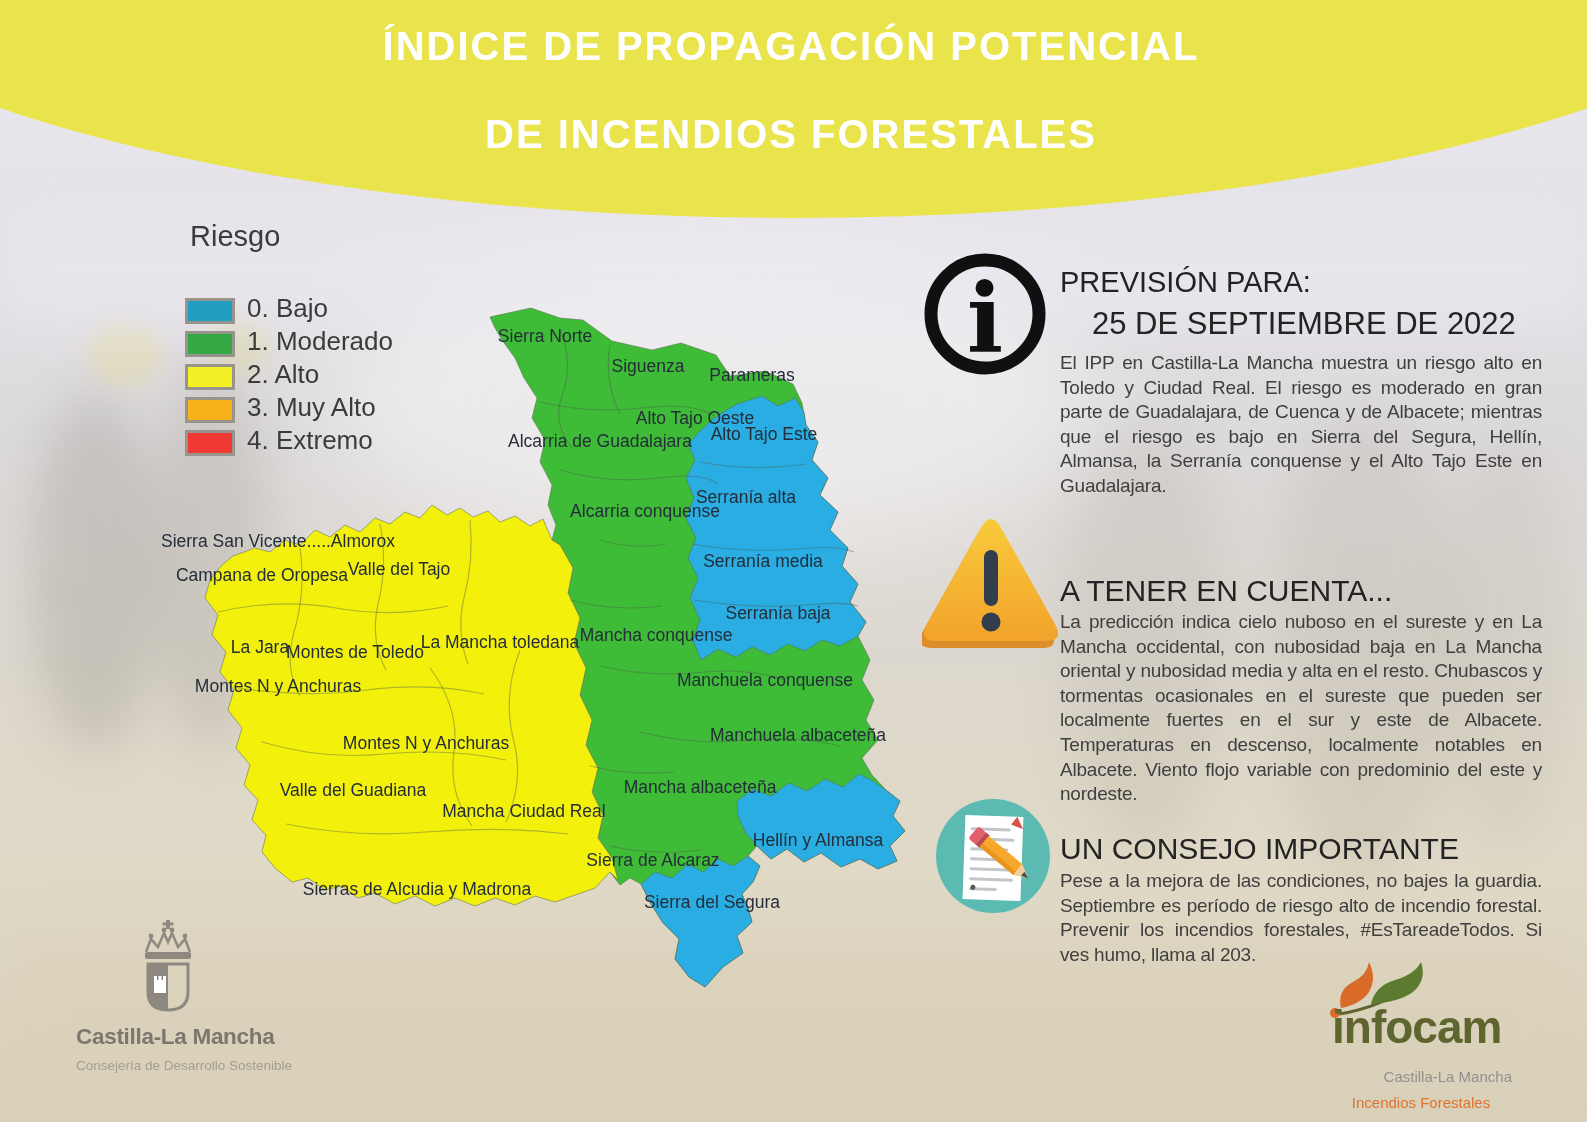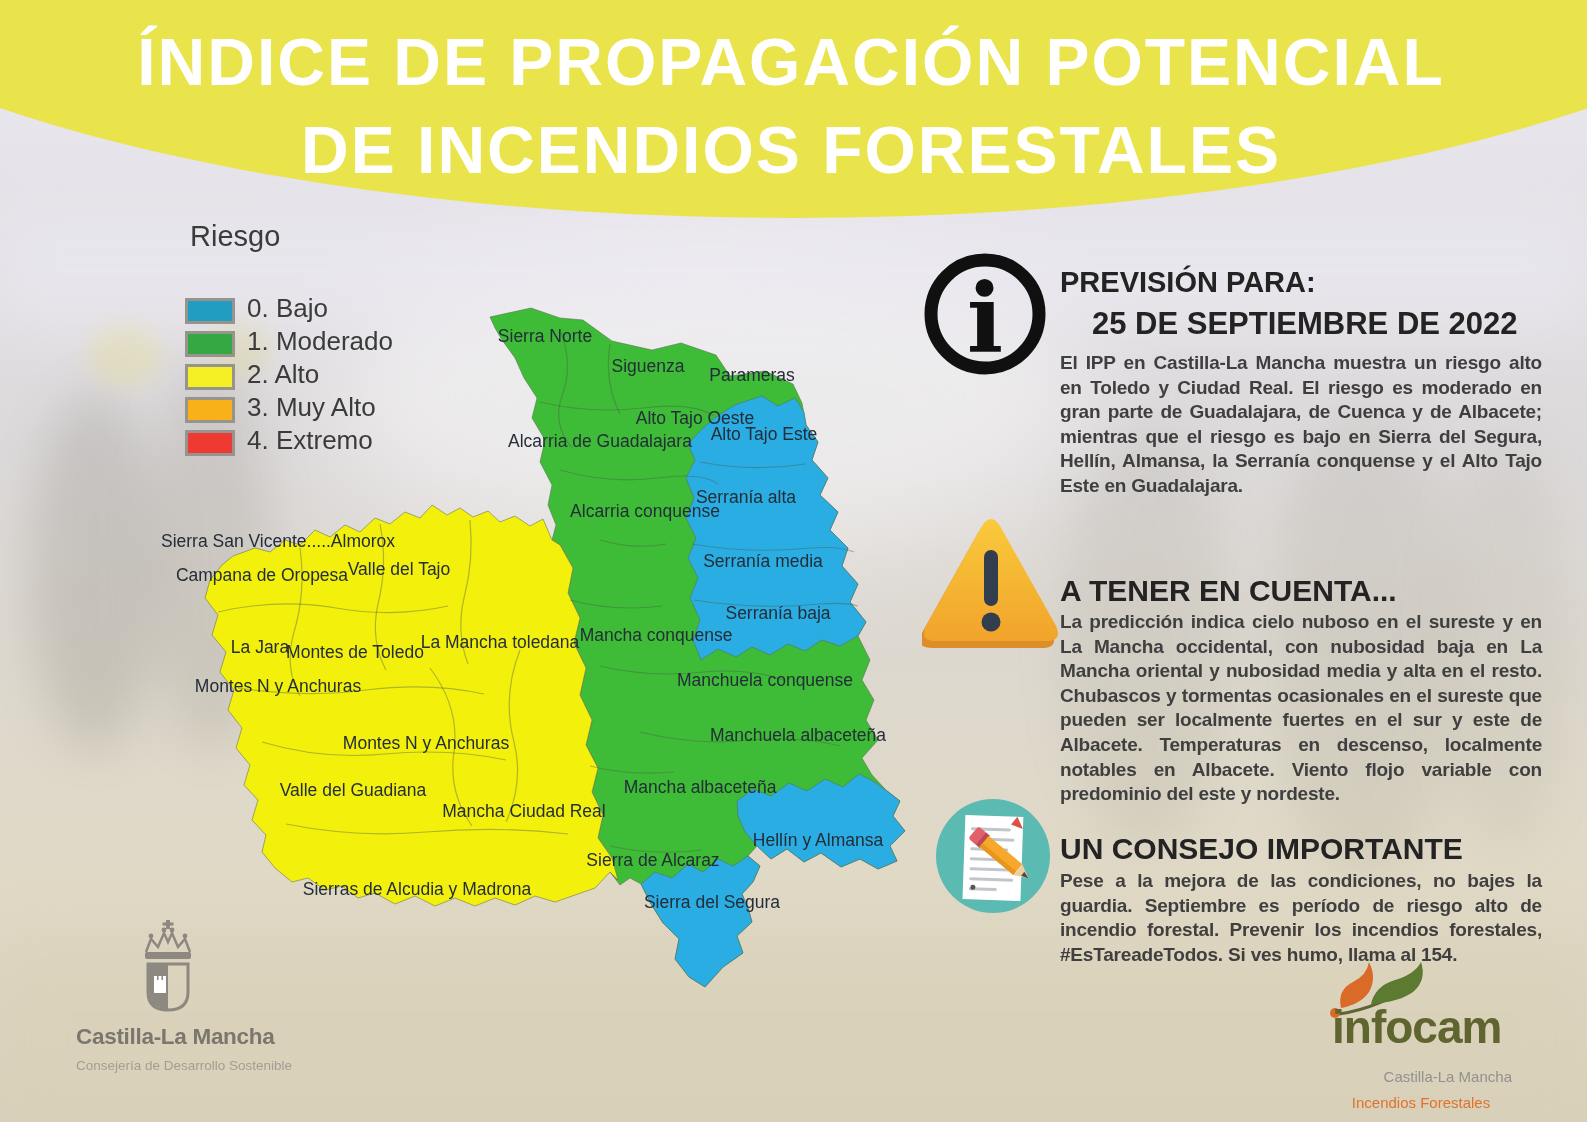--- a/index.html
+++ b/index.html
@@ -16,45 +16,45 @@
   .b5{left:1060px;top:420px;width:170px;height:430px;background:#8e8878;opacity:.13;}
   .b6{left:1270px;top:410px;width:190px;height:470px;background:#8a8474;opacity:.13;}
   .b7{left:1440px;top:430px;width:130px;height:420px;background:#938d7c;opacity:.11;}
   .b8{left:0;top:940px;width:1587px;height:182px;background:#d9d0b6;opacity:.5;border-radius:0;filter:blur(30px);}
   .b9{left:330px;top:240px;width:760px;height:320px;background:#ffffff;opacity:.45;filter:blur(50px);}
   .b10{left:0;top:215px;width:1587px;height:110px;background:#eceaf2;opacity:.6;border-radius:0;filter:blur(26px);}
   
   .banner{position:absolute;left:-306px;top:-496px;width:2200px;height:714px;border-radius:50%;
     background:var(--banner,#eae44c);}
   .title-line{position:absolute;left:0;width:1582px;text-align:center;color:#ffffff;
-    font-weight:bold;font-size:66px;letter-spacing:2px;white-space:nowrap;}
+    font-weight:bold;font-size:40px;letter-spacing:2px;white-space:nowrap;}
   .t1{top:24px;}
   .t2{top:112px;}
   
   .legend{position:absolute;left:185px;top:220px;}
   .legend-title{font-size:29px;color:#3b3b3b;margin:0 0 0 5px;}
   .legend-items{margin-top:38px;}
   .legend-row{display:flex;align-items:flex-end;height:33px;}
   .swatch{width:44px;height:20px;border:3px solid #97948e;box-sizing:content-box;}
   .legend-label{font-size:26px;color:#3b3b3b;margin-left:12px;white-space:nowrap;}
   
   svg.map{position:absolute;left:0;top:0;}
   .r-alto{fill:var(--m-alto,#f3f10c);}
   .r-moderado{fill:var(--m-moderado,#3ebc37);}
   .r-bajo{fill:var(--m-bajo,#29ade3);}
   .region{stroke:#5d6b52;stroke-opacity:.55;stroke-width:1;stroke-linejoin:round;}
   .cborder{fill:none;stroke:#4d5a45;stroke-opacity:.4;stroke-width:1.2;}
   .map-label{font-family:"Liberation Sans",sans-serif;font-size:17.5px;fill:#242d38;text-anchor:middle;}
   
-  .sec-heading{position:absolute;left:1060px;width:490px;font-weight:bold;color:#232323;white-space:nowrap;}
+  .sec-heading{position:absolute;left:1060px;width:490px;font-weight:normal;color:#232323;white-space:nowrap;}
   .h1a{top:266px;font-size:29px;}
   .h1b{top:306px;font-size:31px;margin-left:32px;}
   .h2{top:574px;font-size:30px;}
   .h3{top:832px;font-size:30px;}
-  .sec-body{position:absolute;left:1060px;width:482px;font-size:19px;font-weight:bold;
+  .sec-body{position:absolute;left:1060px;width:482px;font-size:19px;font-weight:normal;
     color:#3f3f3f;line-height:24.6px;text-align:justify;letter-spacing:-0.2px;}
   .bd1{top:351px;}
   .bd2{top:610px;}
   .bd3{top:869px;}
   .icon{position:absolute;}
   
   .jccm-title{position:absolute;left:76px;top:1024px;font-size:22.5px;font-weight:bold;
     color:#7b766e;letter-spacing:-0.3px;}
   .jccm-sub{position:absolute;left:76px;top:1058px;font-size:13.5px;color:#a39d93;}
   .infocam-name{position:absolute;left:1332px;top:1000px;font-size:46px;font-weight:bold;
@@ -216,21 +216,21 @@
     <g transform="translate(74,62) rotate(-50)">
       <rect x="-8" y="-40" width="16" height="12" rx="3" fill="#e2606b"></rect>
       <rect x="-8" y="-30" width="16" height="5" fill="#b84a55"></rect>
       <rect x="-7" y="-26" width="14" height="44" fill="#f7a82c"></rect>
       <rect x="-7" y="-26" width="4.5" height="44" fill="#e8951f"></rect>
       <polygon points="-7,18 7,18 0,32" fill="#f0cf9f"></polygon>
       <polygon points="-2.5,24.5 2.5,24.5 0,32" fill="#4a4a4a"></polygon>
     </g>
   </svg>
   <div class="sec-heading h3">UN CONSEJO IMPORTANTE</div>
-  <div class="sec-body bd3">Pese a la mejora de las condiciones, no bajes la guardia. Septiembre es período de riesgo alto de incendio forestal. Prevenir los incendios forestales, #EsTareadeTodos. Si ves humo, llama al 154.</div>
+  <div class="sec-body bd3">Pese a la mejora de las condiciones, no bajes la guardia. Septiembre es período de riesgo alto de incendio forestal. Prevenir los incendios forestales, #EsTareadeTodos. Si ves humo, llama al 203.</div>
 
   <svg class="icon" style="left:118px;top:918px" width="100" height="102" viewBox="0 0 100 102">
     <g stroke="#8d8880" fill="none" stroke-width="2.5">
       <rect x="48" y="2" width="4" height="9" fill="#8d8880" stroke="none"></rect>
       <rect x="44.5" y="4.5" width="11" height="3" fill="#8d8880" stroke="none"></rect>
       <path d="M28,34 L33,21 L40,29 L46,15 L50,24 L54,15 L60,29 L67,21 L72,34"></path>
     </g>
     <circle cx="33" cy="18" r="2.4" fill="#8d8880"></circle>
     <circle cx="46" cy="12" r="2.4" fill="#8d8880"></circle>
     <circle cx="54" cy="12" r="2.4" fill="#8d8880"></circle>

